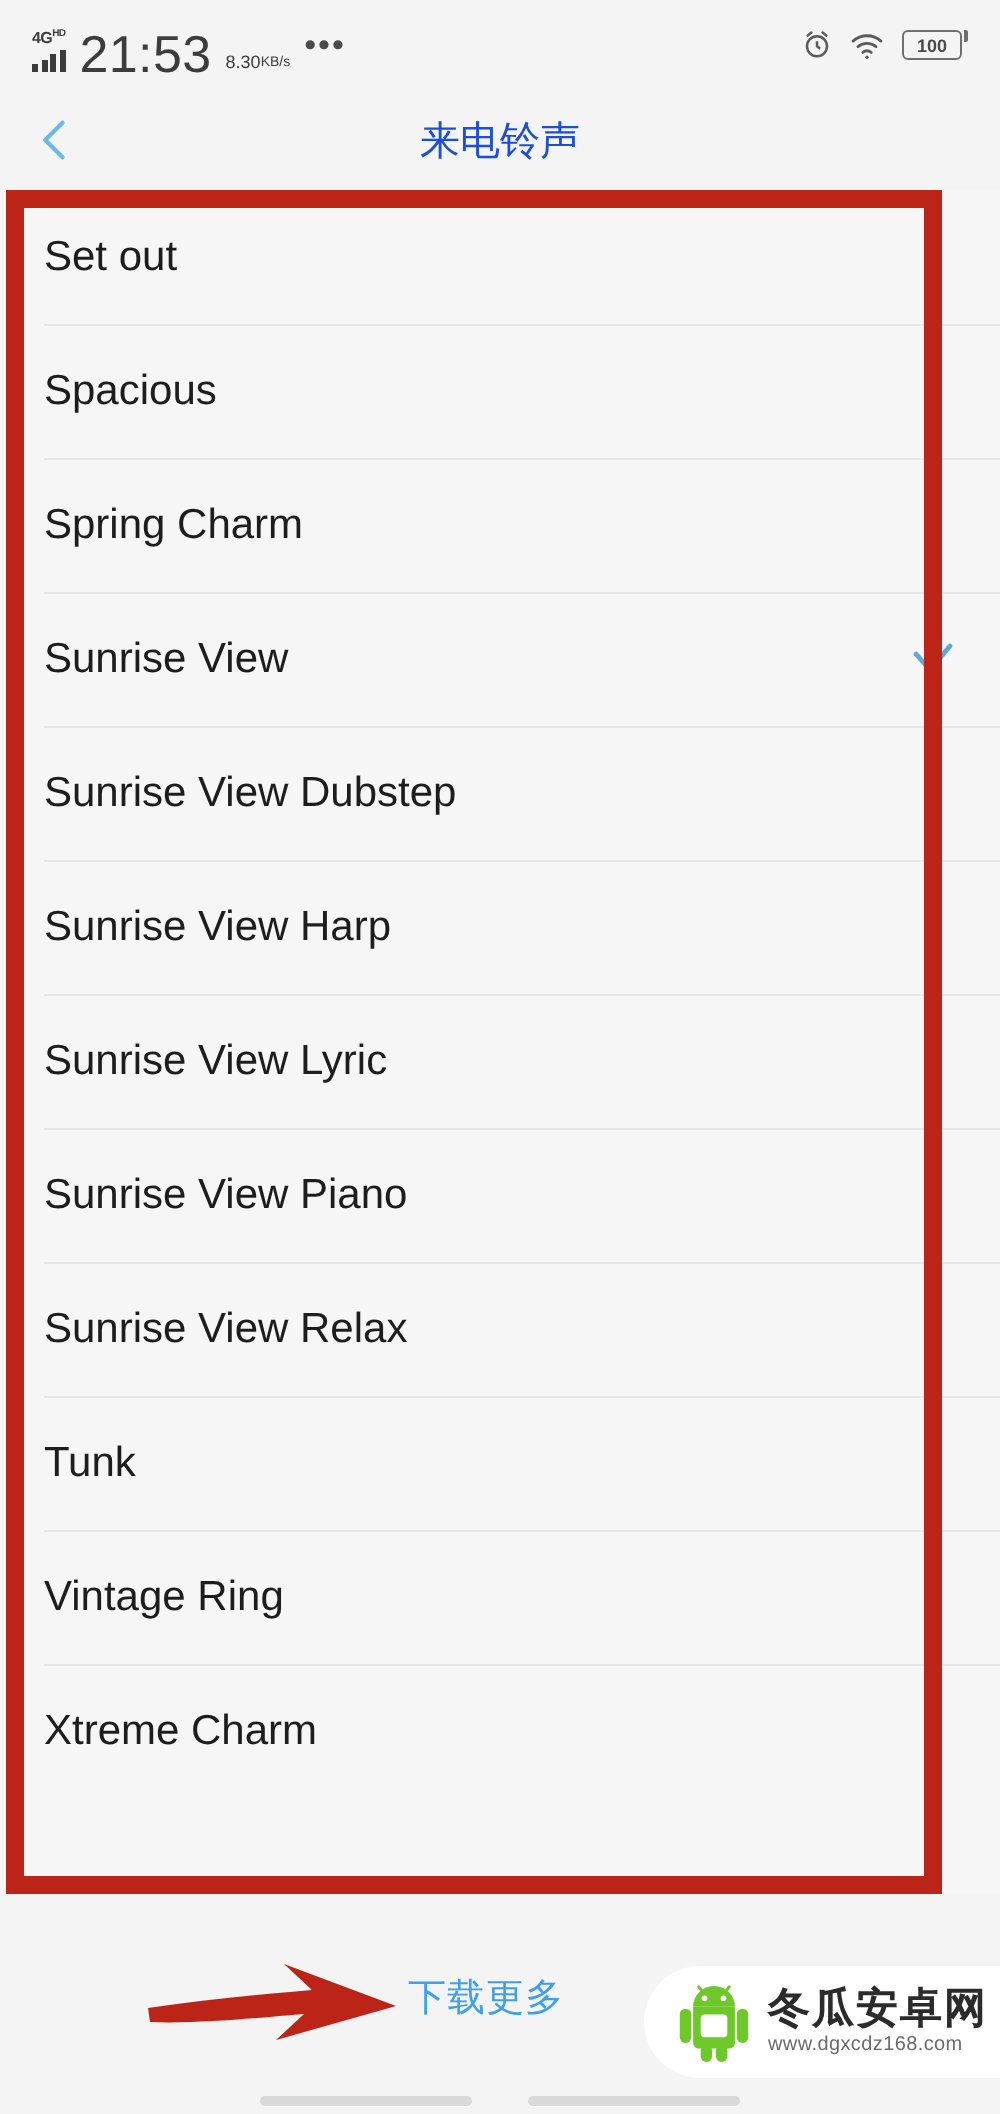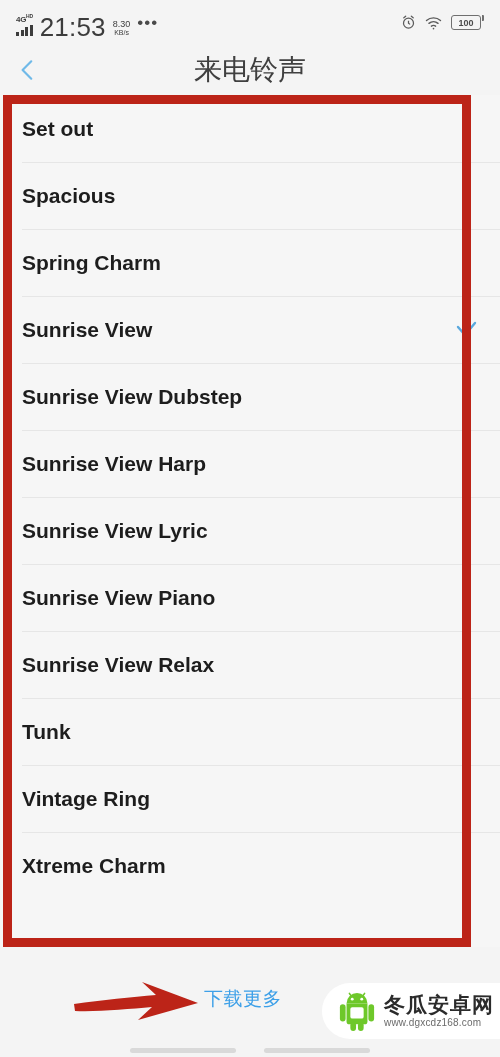--- a/index.html
+++ b/index.html
@@ -28,21 +28,21 @@
   .sig-wrap { display:flex; flex-direction:column; align-items:flex-start; line-height:1; }
   .sig-label { font-size:8px; font-weight:bold; letter-spacing:-0.3px; margin-bottom:1px; }
   .sig-label sup { font-size:5px; vertical-align:super; }
   .bars { display:flex; align-items:flex-end; gap:1.5px; height:11px; }
   .bars i { display:block; width:3px; background:#3c3c3c; }
   .bars i:nth-child(1){height:4px;}
   .bars i:nth-child(2){height:6px;}
   .bars i:nth-child(3){height:8.5px;}
   .bars i:nth-child(4){height:11px;}
   .clock { font-size:26px; letter-spacing:0.2px; line-height:1; position:relative; top:4px;text-align:right;}
-  .netspeed { display:flex; flex-direction:column; align-items:center; line-height:1.05; position:relative; top:1px;}
+  .netspeed { display:flex; flex-direction:row; align-items:center; line-height:1.05; position:relative; top:1px;}
   .netspeed .num { font-size:9px; }
   .netspeed .unit { font-size:7px; }
   .dots { font-size:17px; letter-spacing:1px; position:relative; top:-3px; color:#4a4a4a;}
   .sb-right { margin-left:auto; display:flex; align-items:center; gap:9px; }
   .icon-alarm { width:15px; height:15px; }
   .icon-wifi { width:17px; height:14px; }
   .battery {
     display:flex; 
   }
   .batt-body {
@@ -62,21 +62,21 @@
   }
   .back-btn {
     width:56px; height:50px;
     display:flex; align-items:center; justify-content:center;
     cursor:pointer;
   }
   .back-btn svg { display:block; }
   .page-title {
     position:absolute; left:0; right:0;
     text-align:center;
-    font-size:28px; color:#404040;
+    font-size:20px; color:#1d4ed8;
     pointer-events:none;
   }
 
   
   .list-scroll {
     position:absolute;
     top:95px; left:0;
     width:500px; height:852px;
     background:#f6f6f6;
     overflow:hidden;
@@ -84,21 +84,20 @@
   .list {
     padding:0 0 0 0;
   }
   .row {
     position:relative;
     height:67px;
     display:flex; align-items:center;
     padding:0 22px;
     background:#f6f6f6;
     cursor:pointer;
-    font-weight:bold;
   }
   .row + .row:before {
     content:"";
     position:absolute; top:0; left:22px; right:0;
     height:1px; background:#e6e6e6;
   }
   .row-label {
     font-size:21px; color:#1d1d1d;
     white-space:nowrap;
   }

